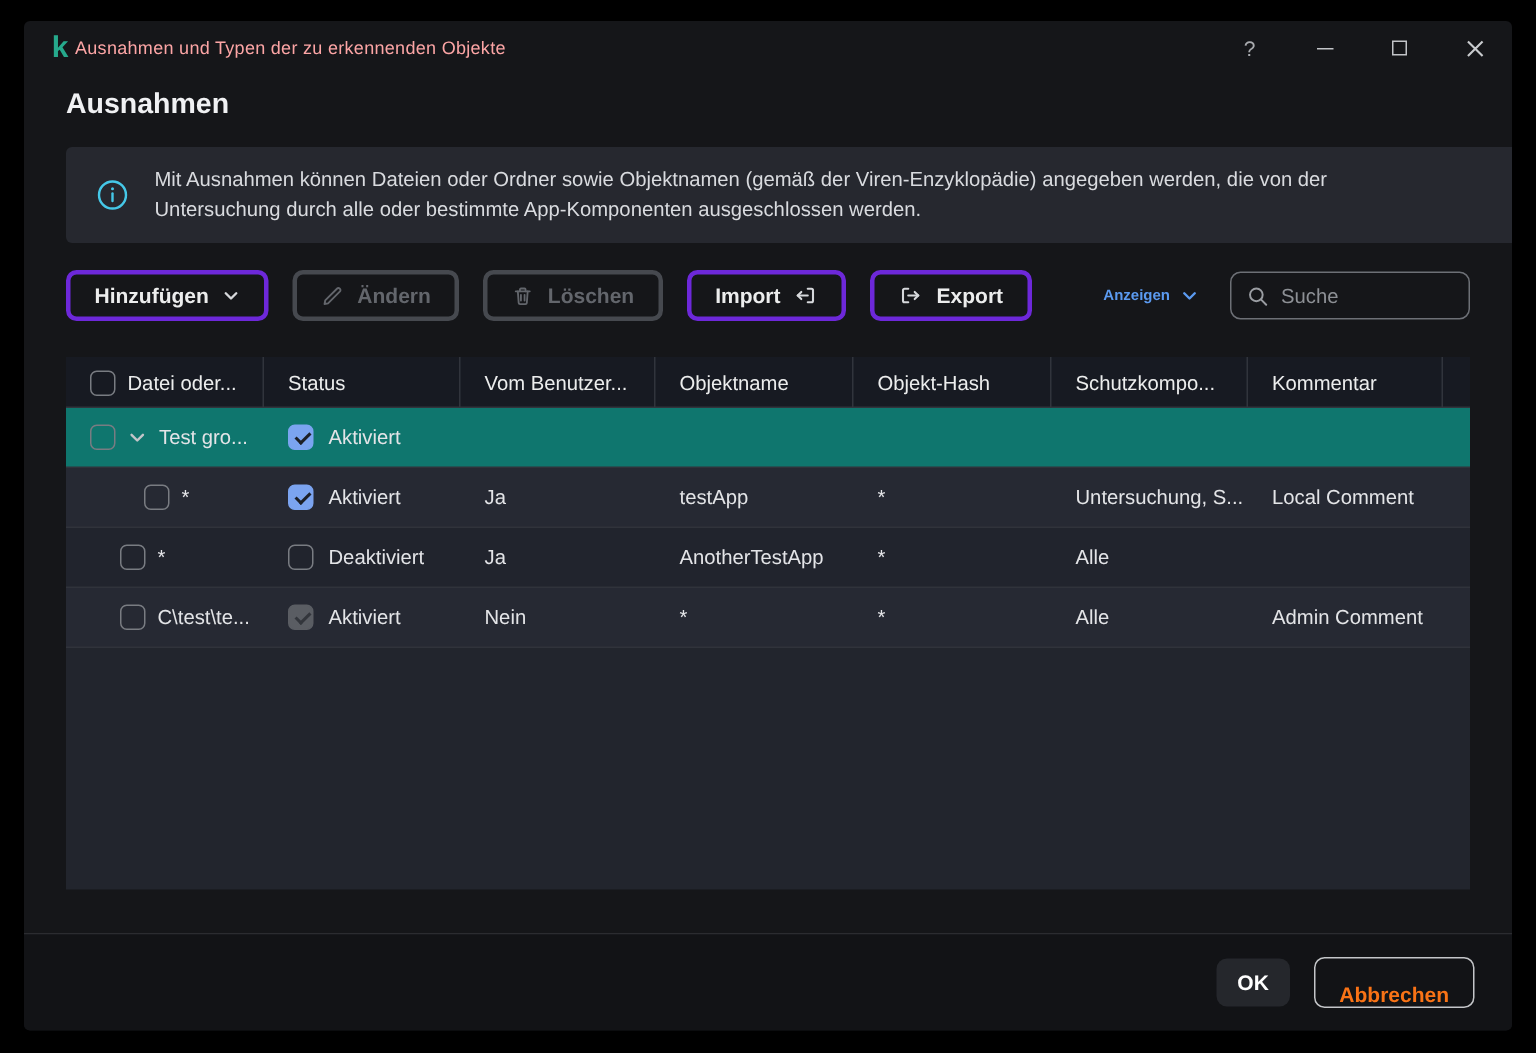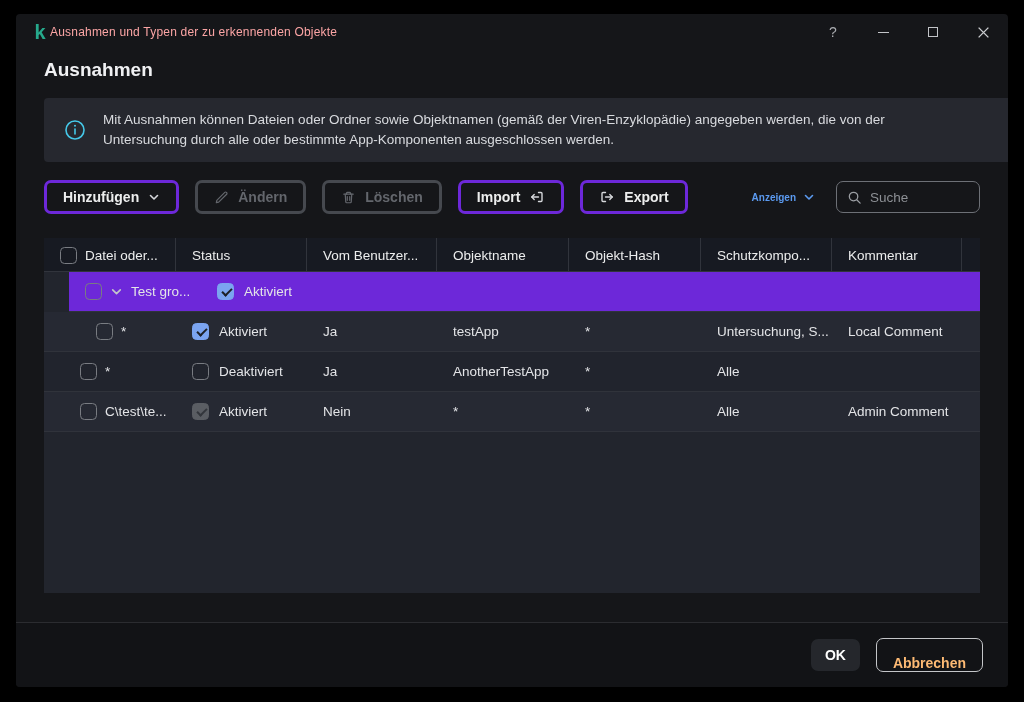--- a/index.html
+++ b/index.html
@@ -33,39 +33,39 @@
              display:flex; align-items:center; }
   .btn { height:34px; display:inline-flex; align-items:center; gap:9px; padding:0 16px;
          border:3px solid #6d28d9; border-radius:7px; background:transparent;
          color:#eceded; font-size:14px; font-weight:700; cursor:pointer; white-space:nowrap; }
   .btn + .btn { margin-left:16px; }
   .btn.disabled { border-color:#46494f; color:#63666c; cursor:default; }
   .btn.disabled svg { color:#63666c; }
   .btn svg { color:#d6d8db; }
   .link-show { margin-left:auto; display:flex; align-items:center; gap:7px; color:#5b9af0;
                font-size:10px; font-weight:700; cursor:pointer; }
-  .search-box { margin-left:21px; width:144px; height:32px; border:1px solid #6d7076;
+  .search-box { margin-left:21px; width:160px; height:32px; border:1px solid #6d7076;
                 border-radius:7px; display:flex; align-items:center; padding:0 10px; gap:8px;
                 background:transparent; color:#9a9da2; }
   .search-box input { flex:1; min-width:0; background:transparent; border:none; outline:none;
                       color:#e6e7e9; font-size:13.5px; font-family:"Liberation Sans",sans-serif; }
   .search-box input::placeholder { color:#8d9095; }
 
   
   .table { position:absolute; left:28px; top:224px; width:936px; height:355px;
            background:#22252d; font-size:13.5px; }
   .grid-cols { display:grid; grid-template-columns:132px 131px 130px 132px 132px 131px 130px 18px; }
   .t-head { height:34px; background:#171a22; border-bottom:1px solid #31343c; font-weight:400; }
   .t-head .cell { display:flex; align-items:center; padding:0 8px 0 16px; color:#eceded;
                   border-right:1px solid #31343c; height:34px; }
   .t-head .cell:last-child { border-right:none; }
   .t-row { height:40px; border-bottom:1px solid #30333b; }
   .t-row .cell { display:flex; align-items:center; padding:0 8px 0 16px; color:#e3e4e7;
                  white-space:nowrap; overflow:hidden; }
-  .row-a { background:#6d28d9;margin-left:25px; }
+  .row-a { background:#0f766e; }
   .row-b { background:#262933; }
   .row-c { background:#21242d; }
   .cb { width:17px; height:17px; border-radius:4.5px; border:1.5px solid #797c82;
         background:transparent; flex:0 0 auto; position:relative; cursor:pointer; }
   .cb.checked { background:#7ba4f0; border-color:#7ba4f0; }
   .cb.checked::after { content:""; position:absolute; left:3.5px; top:4px; width:8px; height:4px;
         border-left:2px solid #1d2027; border-bottom:2px solid #1d2027; transform:rotate(-45deg); }
   .cb.checked.dim { background:#5a5d63; border-color:#5a5d63; }
   .cb.checked.dim::after { border-color:#33363c; }
   .name-cell { gap:8px; }
@@ -74,21 +74,21 @@
   .table-rest { height:160px; background:#22252d; }
 
   
   .footer-divider { position:absolute; left:0; top:608px; width:100%; height:1px; background:#2b2c30; }
   .footer { position:absolute; left:0; top:609px; width:100%; height:64px; background:#121316;
             display:flex; align-items:center; justify-content:flex-end; padding:0 25px; gap:16px; }
   .btn-ok { height:32px; padding:0 14px; border-radius:7px; background:#25272c; border:none;
             color:#ffffff; font-size:14px; font-weight:700; cursor:default;
             font-family:"Liberation Sans",sans-serif;margin-left:36px; }
   .btn-cancel { height:16px; padding:16px 16px; border-radius:7px; background:transparent;
-            border:1px solid #c4c6c9; color:#fdba74; font-size:14px; font-weight:700; cursor:pointer;
+            border:1px solid #c4c6c9; color:#f97316; font-size:14px; font-weight:700; cursor:pointer;
             font-family:"Liberation Sans",sans-serif; }
 </style>
 </head>
 <body>
 
 <div class="window">
 
   <div class="titlebar">
     <span class="logo">k</span>
     <span class="tb-title">Ausnahmen und Typen der zu erkennenden Objekte</span>

